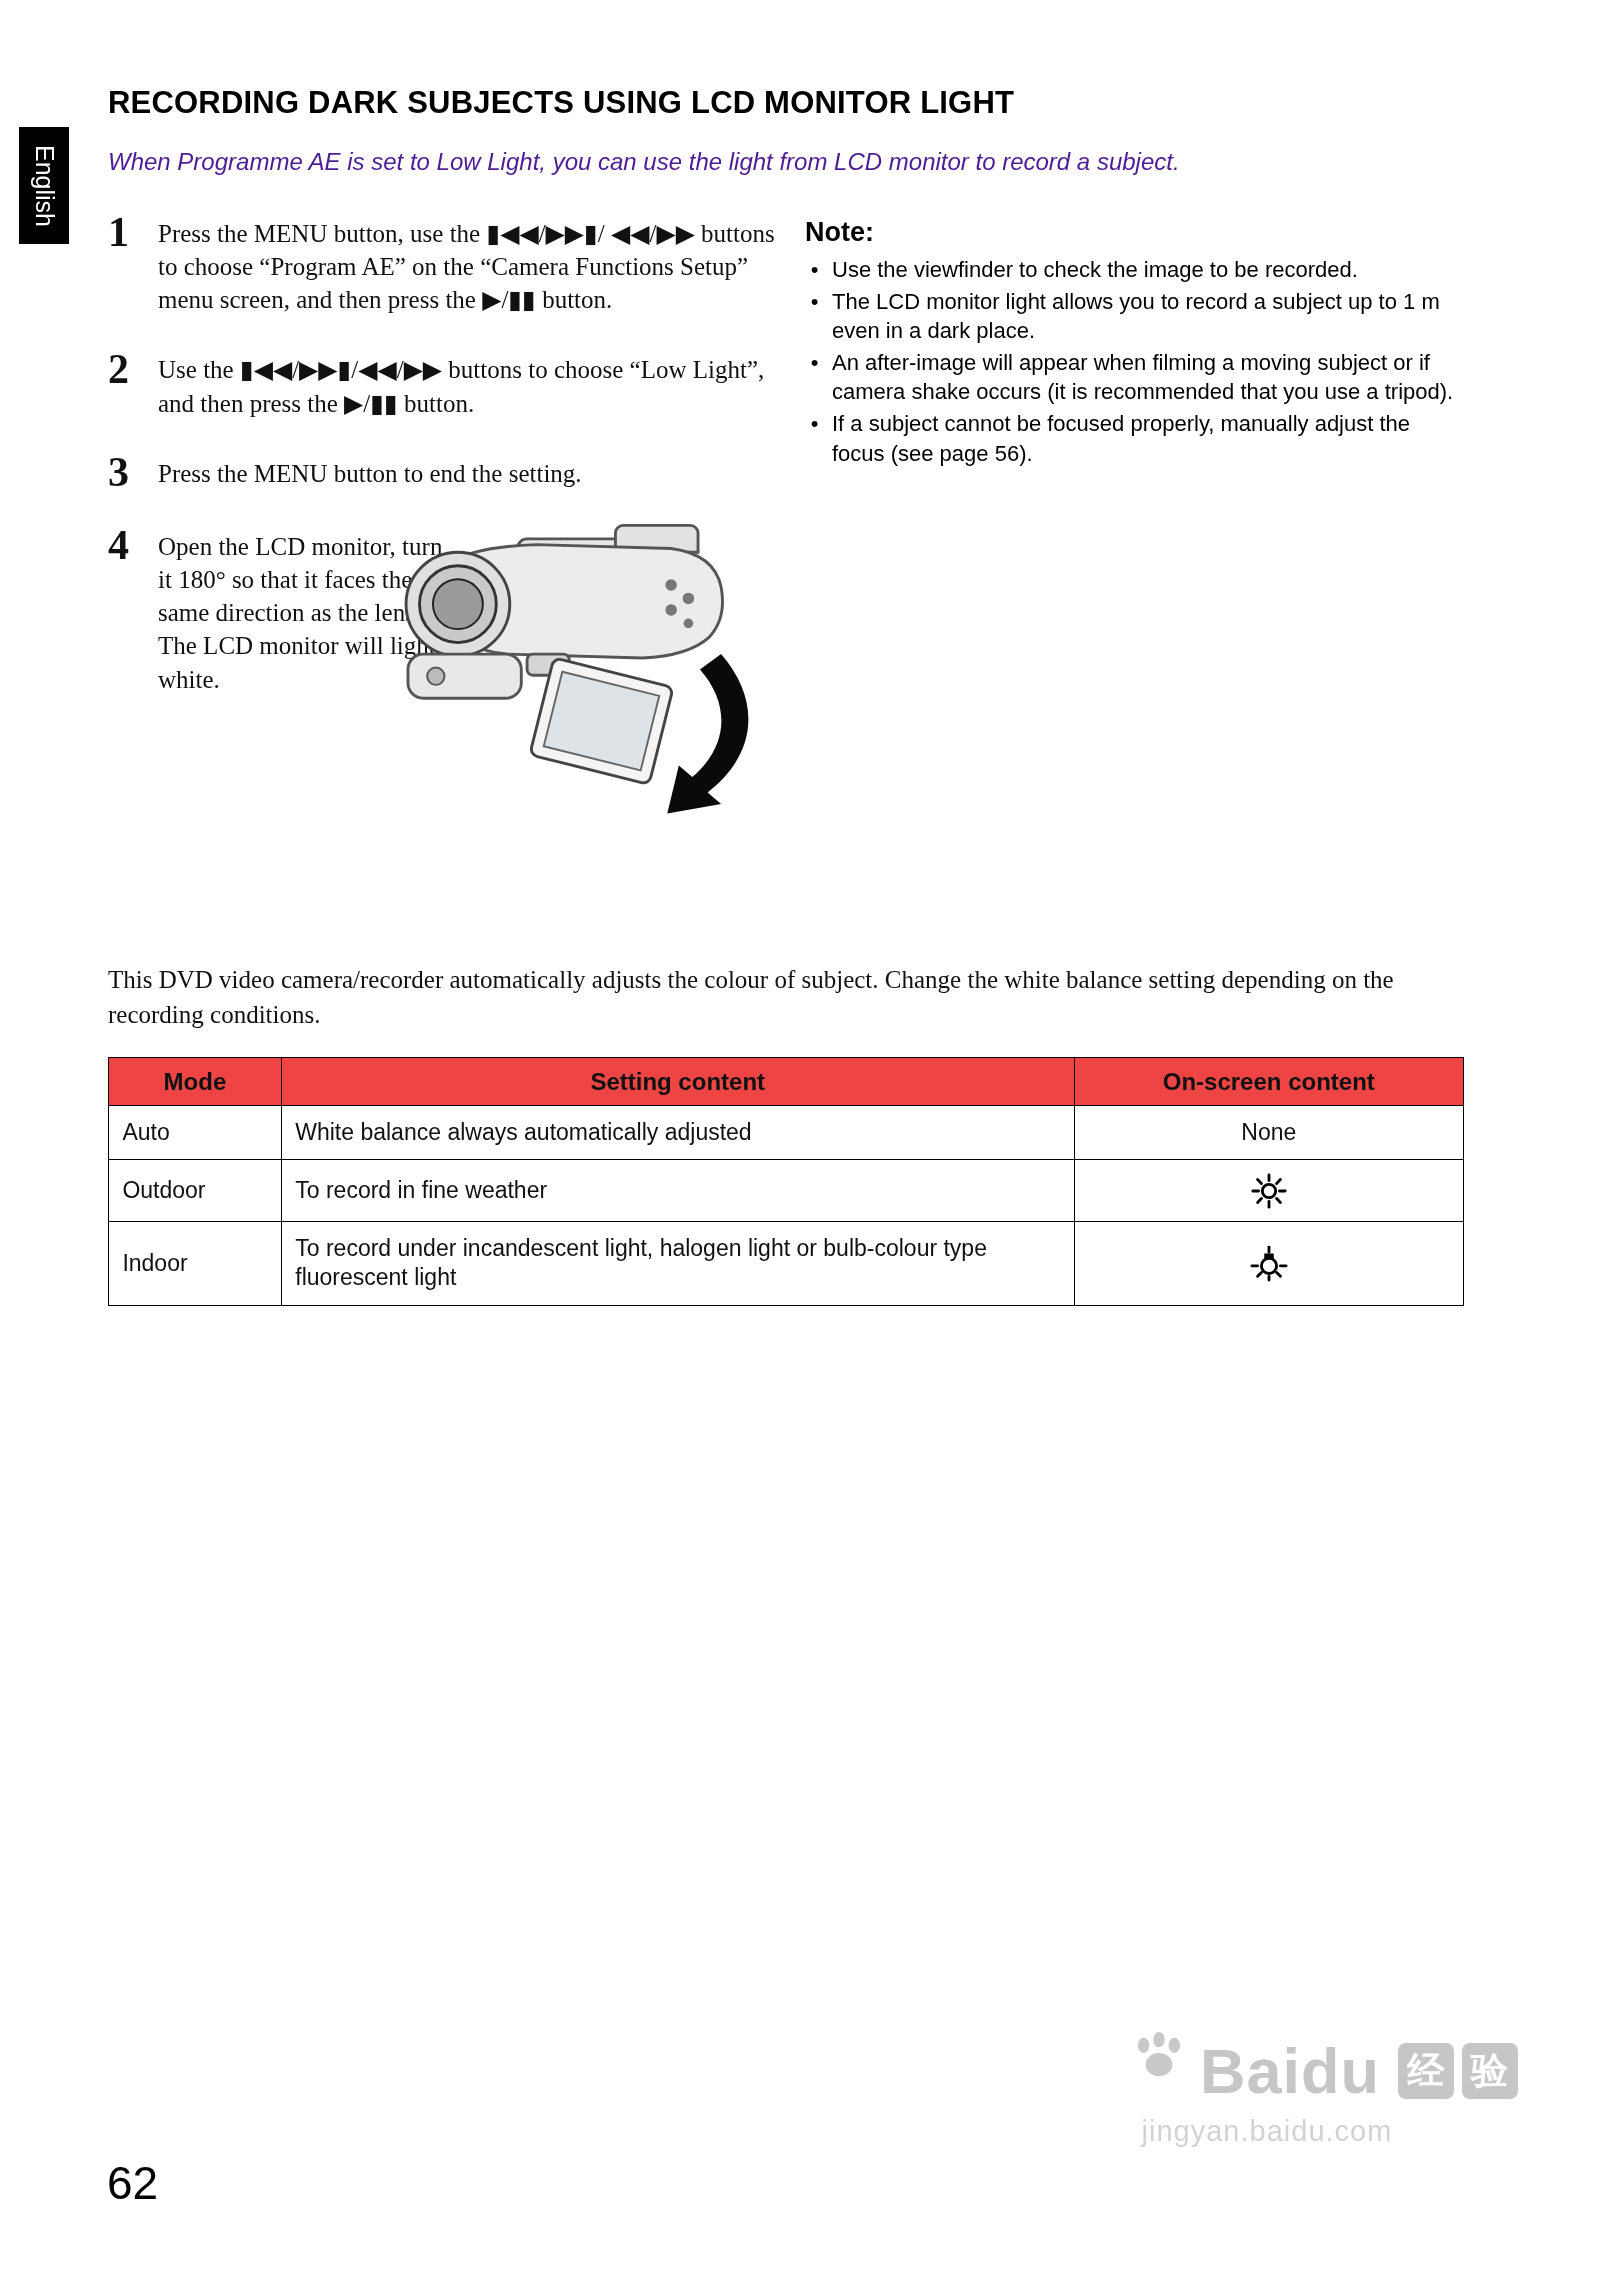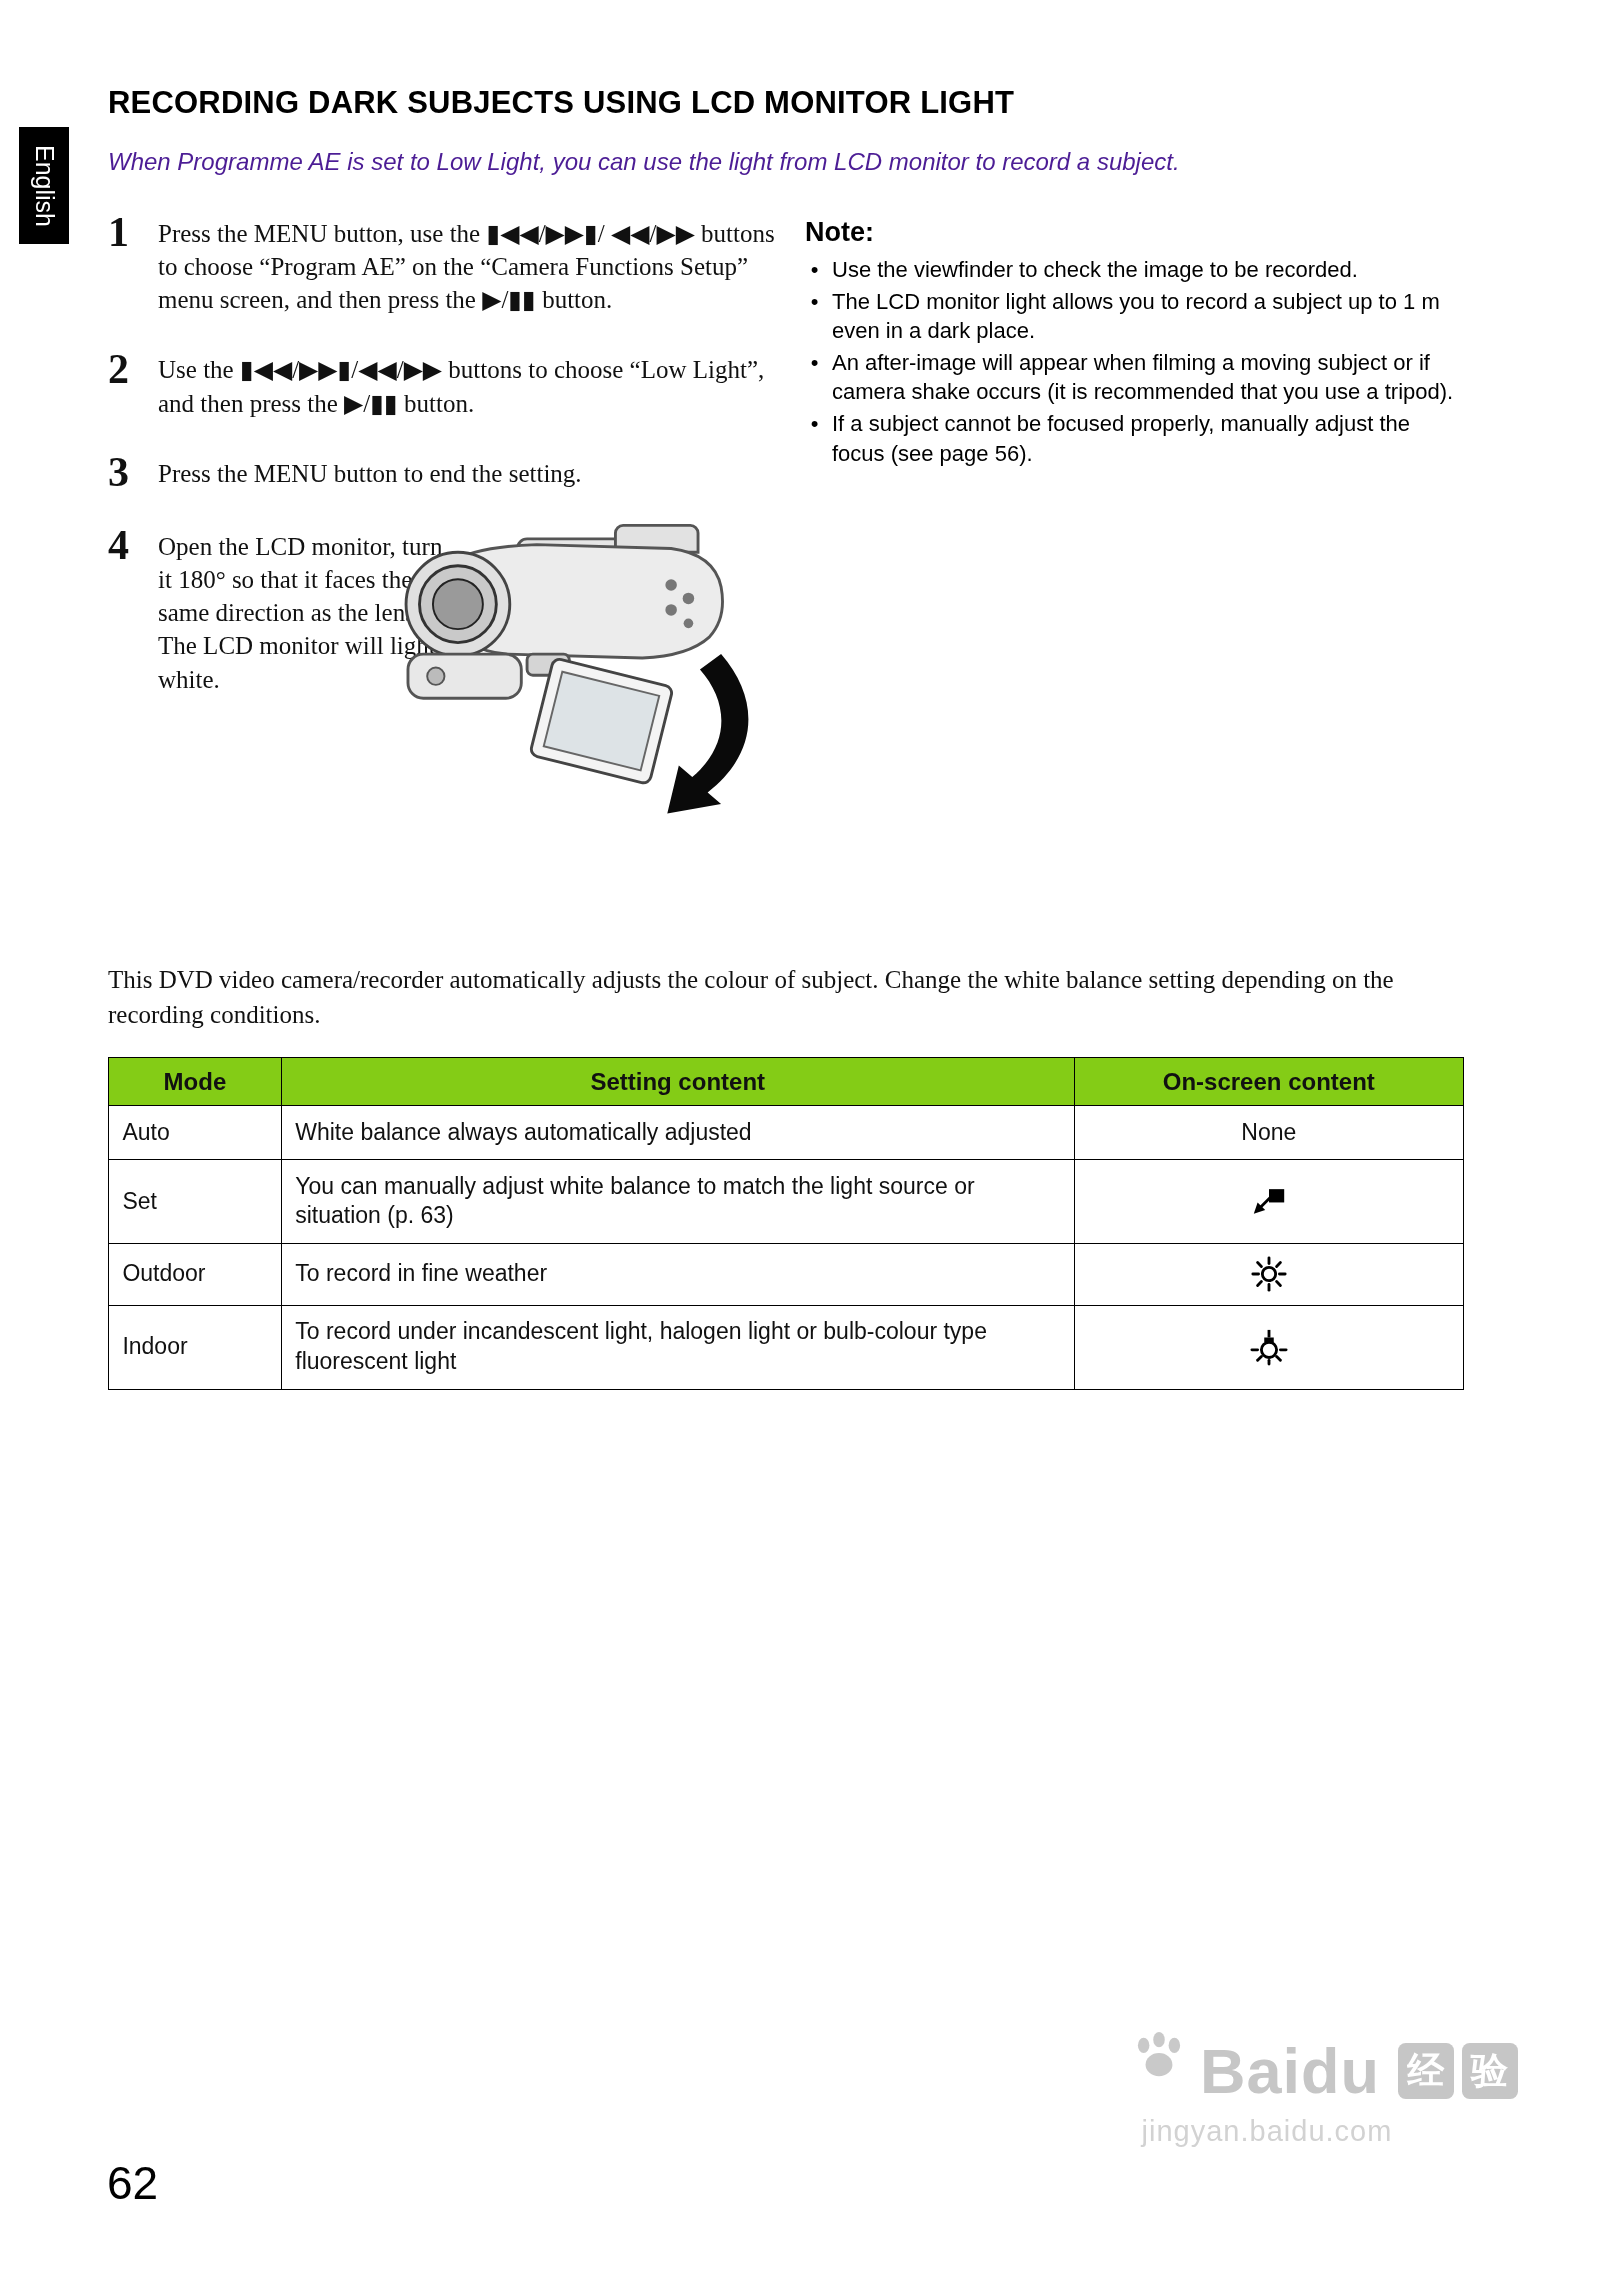--- a/index.html
+++ b/index.html
@@ -75,21 +75,21 @@
     font-size: 25px; line-height: 1.4; margin-bottom: 25px;
   }
   
   table.wb-table {
     width: 1356px;
     border-collapse: collapse;
     font-family: "Liberation Sans", sans-serif;
     font-size: 23px;
   }
   .wb-table th {
-    background: #84cc16;
+    background: #ef4444;
     border: 1.9px solid #000;
     padding: 9.6px 7.7px;
     font-size: 24px;
     font-weight: bold;
     text-align: center;
   }
   .wb-table td {
     border: 1.9px solid #000;
     padding: 11.5px 13.4px;
     vertical-align: middle;
@@ -208,31 +208,20 @@
           <th>On-screen content</th>
         </tr>
       </thead>
       <tbody>
         <tr>
           <td>Auto</td>
           <td>White balance always automatically adjusted</td>
           <td class="cell-display">None</td>
         </tr>
         <tr>
-          <td>Set</td>
-          <td>You can manually adjust white balance to match the light source or situation (p. 63)</td>
-          <td class="cell-display">
-            <svg class="icon-cell-svg" width="38" height="33" viewBox="0 0 40 34">
-              <rect x="20" y="4" width="16" height="14" fill="#000"></rect>
-              <path d="M10 24 L26 8" stroke="#000" stroke-width="3"></path>
-              <path d="M4 30 L16 26 L8 18 Z" fill="#000"></path>
-            </svg>
-          </td>
-        </tr>
-        <tr>
           <td>Outdoor</td>
           <td>To record in fine weather</td>
           <td class="cell-display">
             <svg class="icon-cell-svg" width="38" height="38" viewBox="0 0 40 40">
               <circle cx="20" cy="20" r="7" fill="none" stroke="#000" stroke-width="3"></circle>
               <g stroke="#000" stroke-width="3" stroke-linecap="round">
                 <line x1="20" y1="3" x2="20" y2="9"></line>
                 <line x1="20" y1="31" x2="20" y2="37"></line>
                 <line x1="3" y1="20" x2="9" y2="20"></line>
                 <line x1="31" y1="20" x2="37" y2="20"></line>

